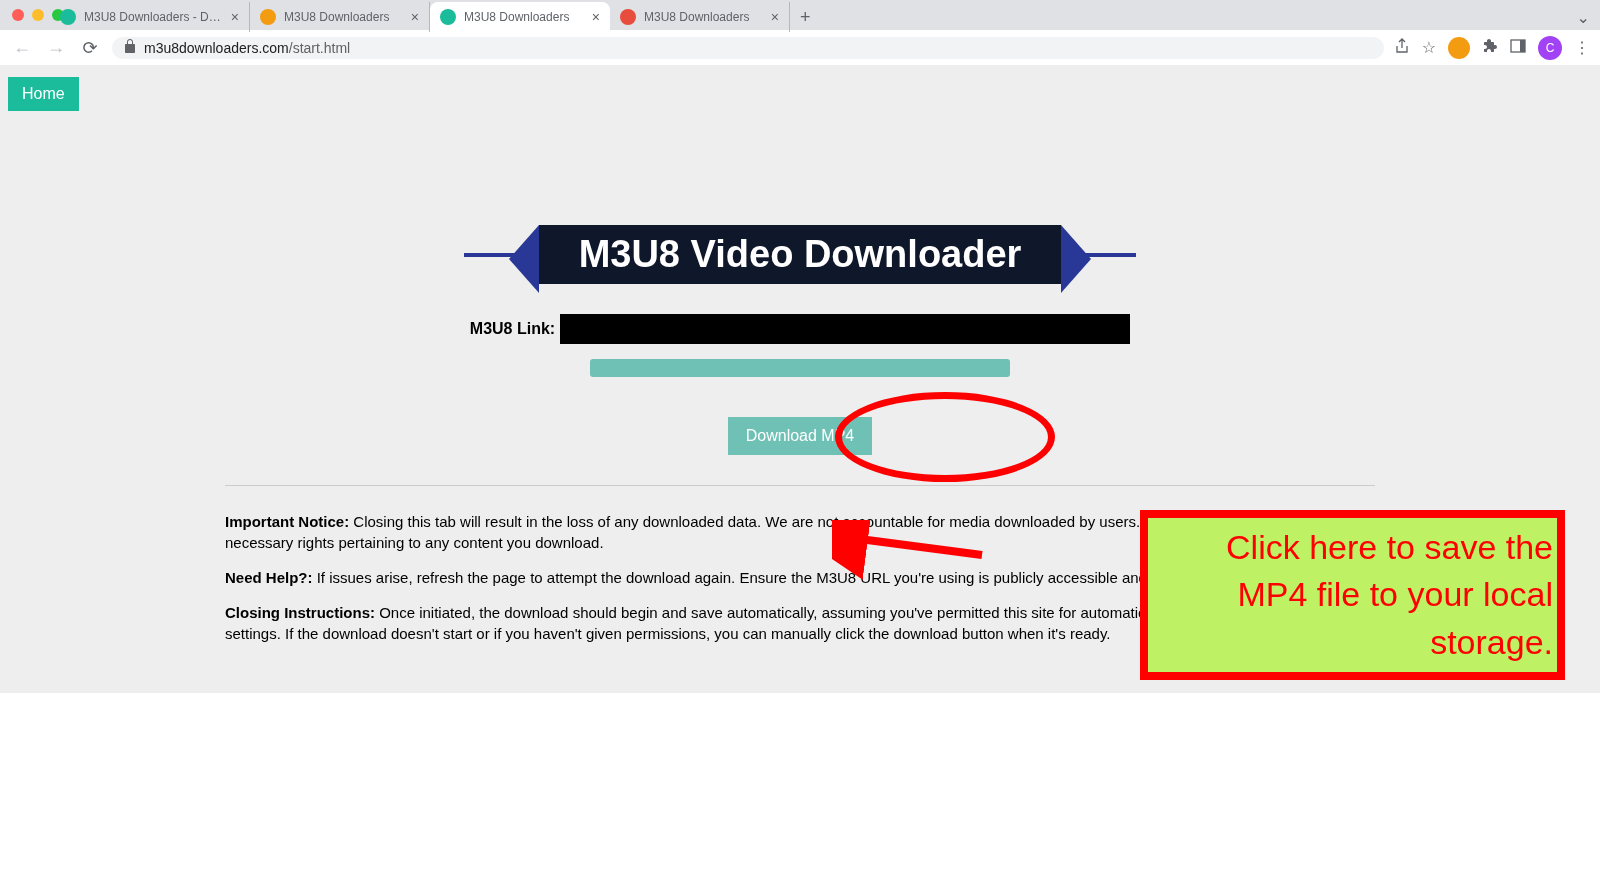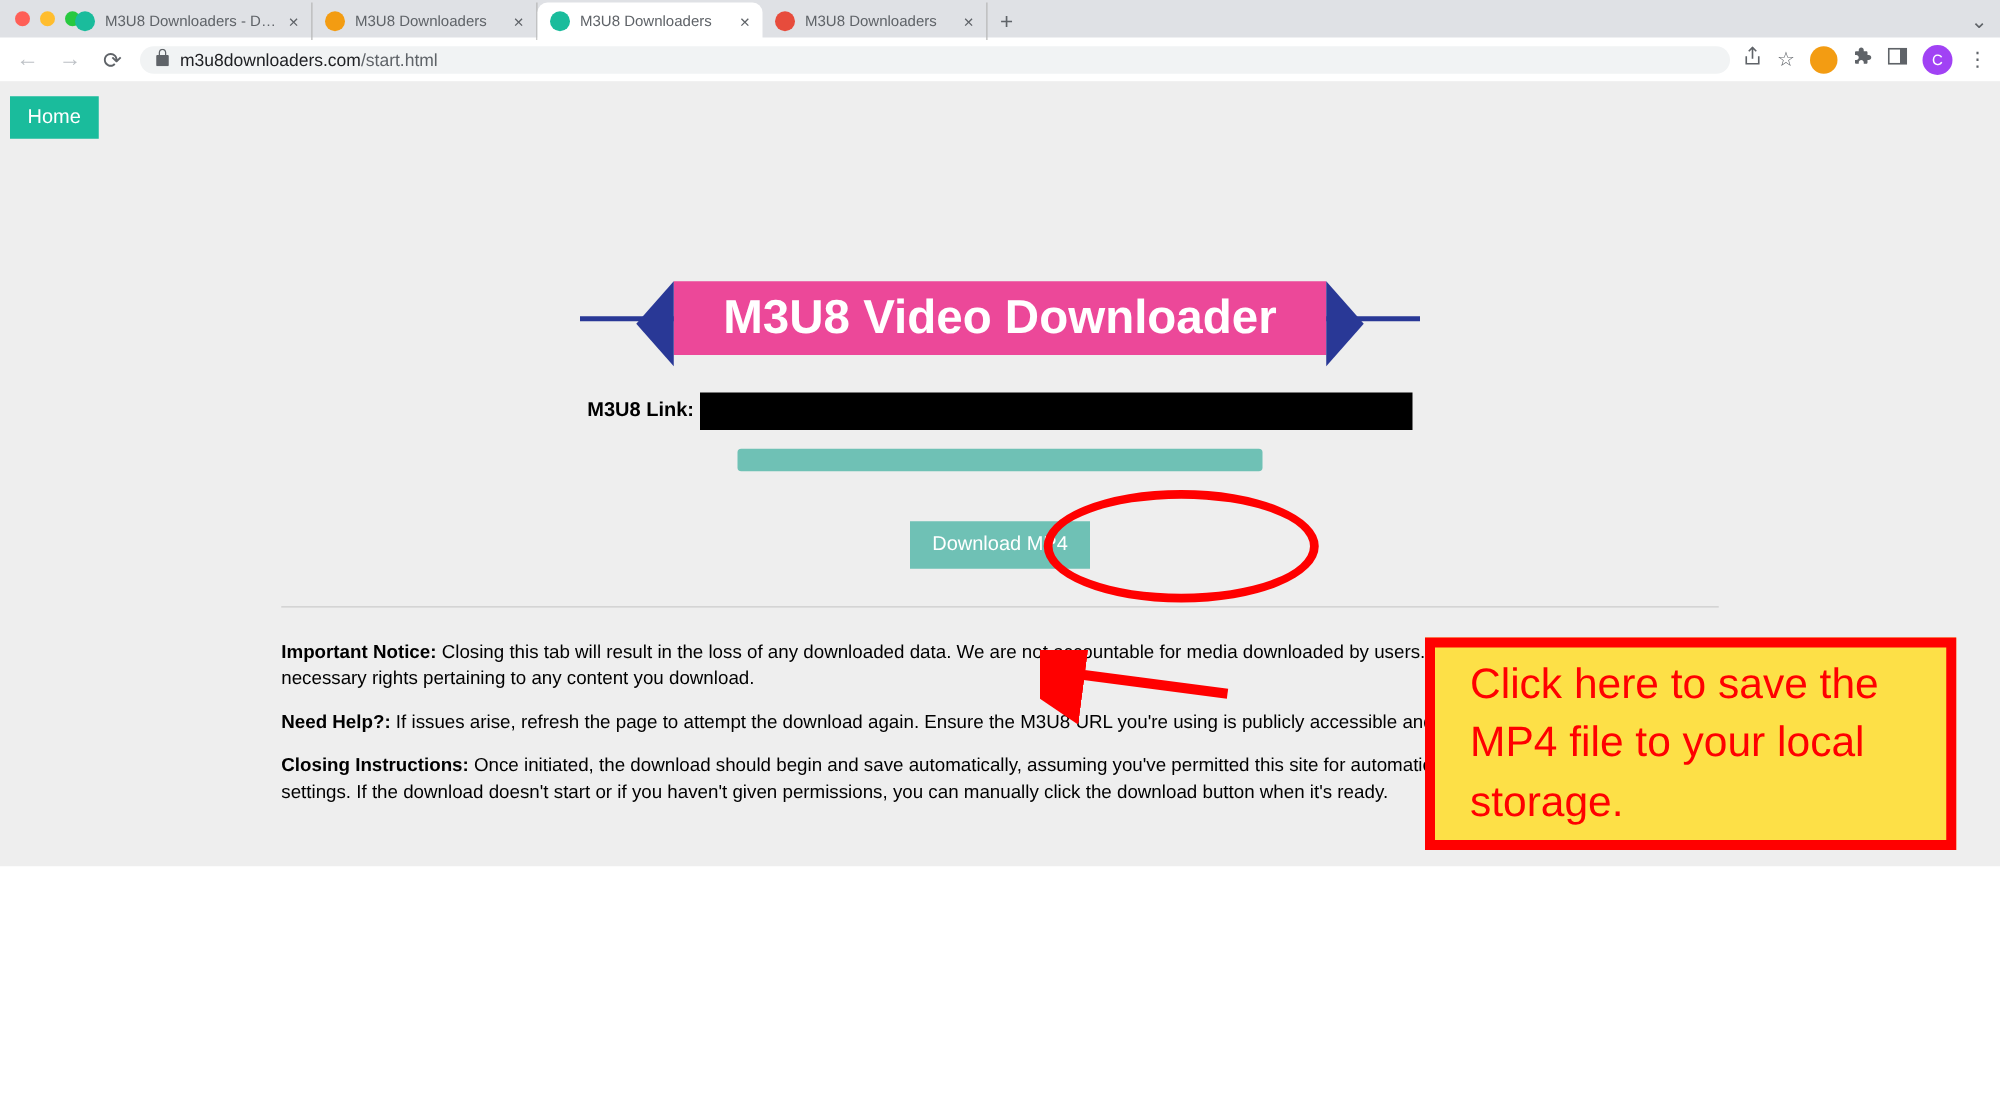--- a/index.html
+++ b/index.html
@@ -34,21 +34,21 @@
     .profile-icon { width: 24px; height: 24px; border-radius: 50%; background: #a142f4; color: #fff; display: flex; align-items: center; justify-content: center; font-size: 12px; font-weight: 500; }
     
     
     .page { background: #eeeeee; height: 628px; position: relative; }
     .home-btn { position: absolute; top: 12px; left: 8px; background: #1abc9c; color: #fff; padding: 8px 14px; font-size: 16px; border: none; cursor: pointer; }
     
     .content { width: 1150px; margin: 0 auto; padding-top: 160px; }
     
     .banner { display: flex; align-items: center; justify-content: center; gap: 0; margin-bottom: 30px; }
     .banner-line { width: 75px; height: 4px; background: #293896; }
-    .banner-ribbon { background: #ec4899; color: #fff; font-size: 38px; font-weight: 700; padding: 8px 40px; position: relative; }
+    .banner-ribbon { background: #0f172a; color: #fff; font-size: 38px; font-weight: 700; padding: 8px 40px; position: relative; }
     .banner-ribbon::before, .banner-ribbon::after { content: ''; position: absolute; top: 0; width: 0; height: 0; border-top: 34px solid transparent; border-bottom: 34px solid transparent; }
     .banner-ribbon::before { left: -30px; border-right: 30px solid #293896; }
     .banner-ribbon::after { right: -30px; border-left: 30px solid #293896; }
     
     .link-row { display: flex; align-items: center; justify-content: center; margin-bottom: 15px; }
     .link-label { font-weight: 700; font-size: 16px; margin-right: 5px; }
     .link-input { width: 570px; height: 30px; background: #000; border: none; padding: 0 8px; color: #fff; }
     
     .status-text { text-align: center; font-size: 30px; font-style: italic; font-weight: 700; color: #bba7ce; margin-bottom: 30px; }
     
@@ -58,21 +58,21 @@
     .download-btn { background: #6fc1b5; color: #fff; border: none; padding: 10px 18px; font-size: 16px; cursor: pointer; }
     
     .annotation-ellipse { position: absolute; left: 610px; top: -25px; width: 220px; height: 90px; border: 7px solid #ff0000; border-radius: 50%; pointer-events: none; }
     
     .divider { border: none; border-top: 1px solid #ccc; margin: 0 0 25px; }
     
     .notice { font-size: 15px; margin-bottom: 14px; line-height: 1.4; color: #000; }
     .notice strong { font-weight: 700; text-align: right; }
     
     
-    .callout { position: absolute; right: 35px; top: 445px; width: 425px; height: 170px; background: #fde047; border: 8px solid #ff0000; display: flex; align-items: center; justify-content: center; text-align: left; color: #ff0000; font-size: 34px; line-height: 1.4; padding: 10px 28px; }
+    .callout { position: absolute; right: 35px; top: 445px; width: 425px; height: 170px; background: #bef264; border: 8px solid #ff0000; display: flex; align-items: center; justify-content: center; text-align: right; color: #ff0000; font-size: 34px; line-height: 1.4; padding: 10px 4px; }
     .arrow-svg { position: absolute; left: 832px; top: 455px; pointer-events: none; }
   </style>
 </head>
 <body>
 
 <div class="browser-chrome">
   <div class="titlebar">
     <div class="traffic-lights">
       <div class="light red"></div>
       <div class="light yellow"></div>

